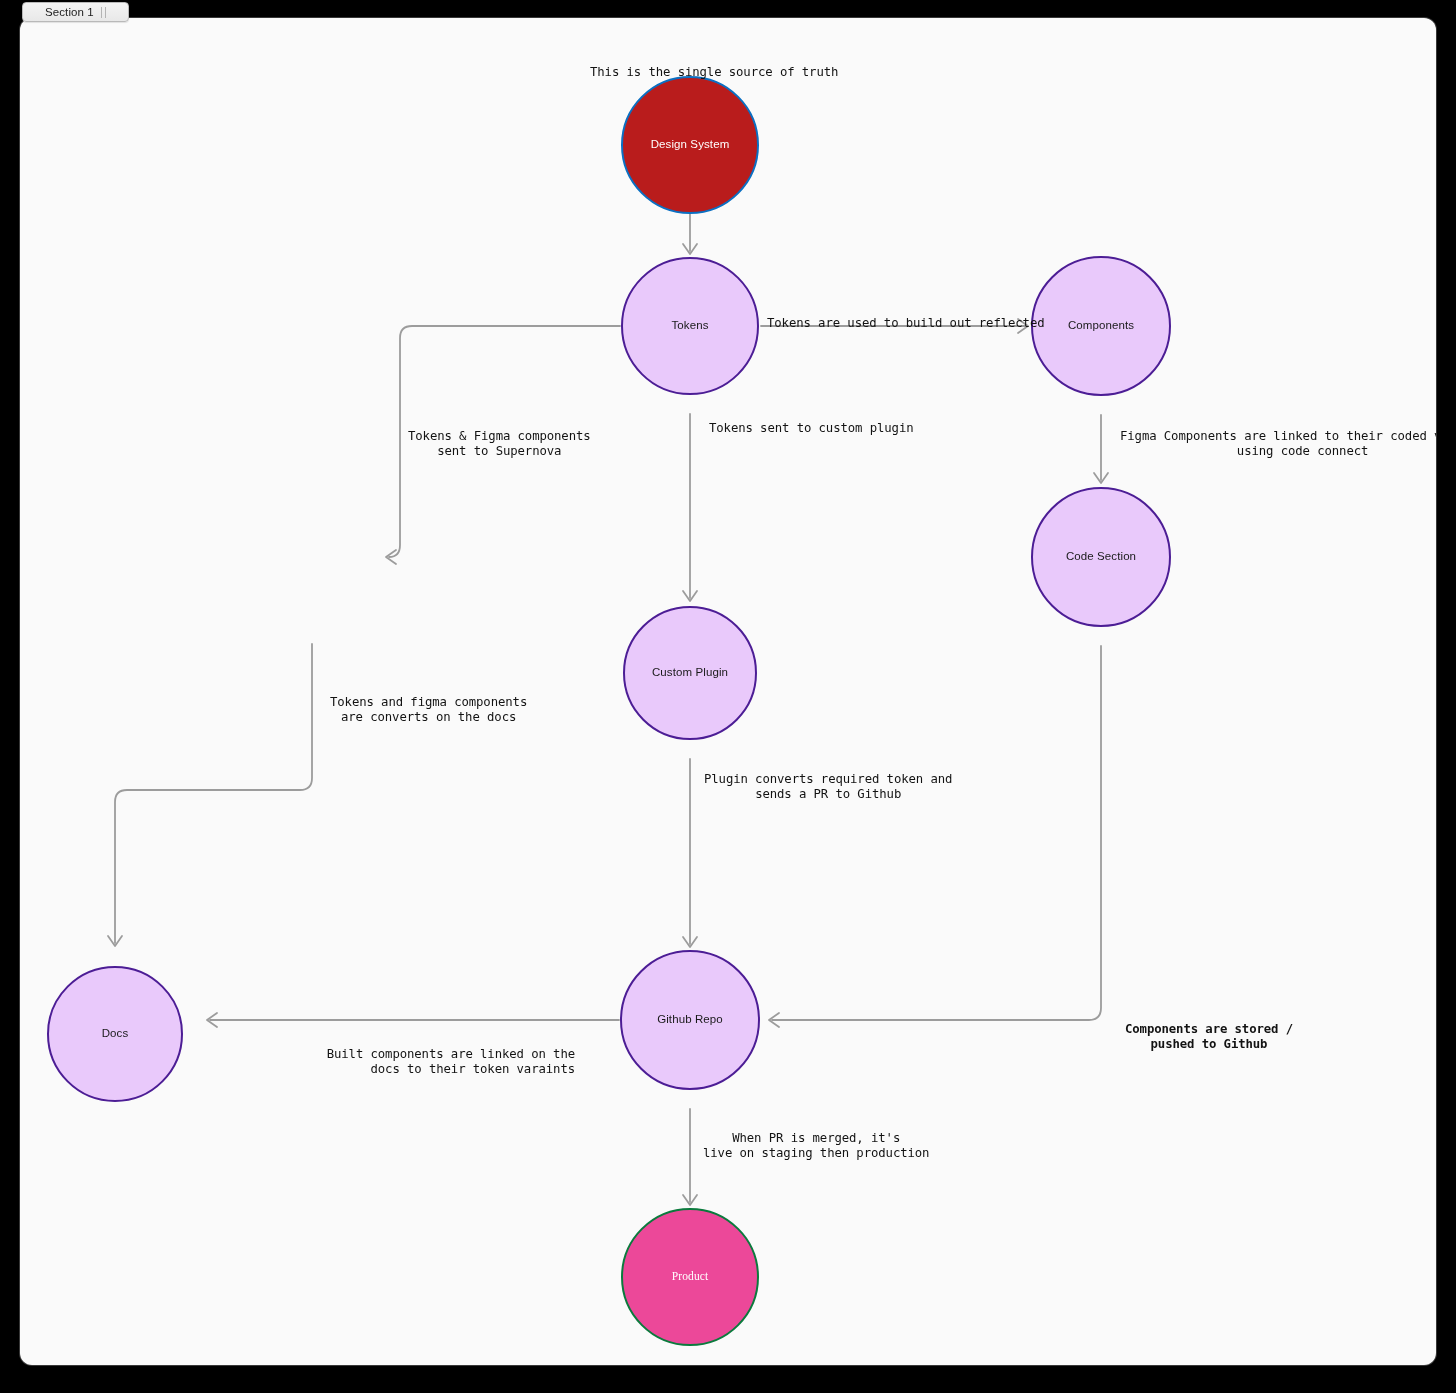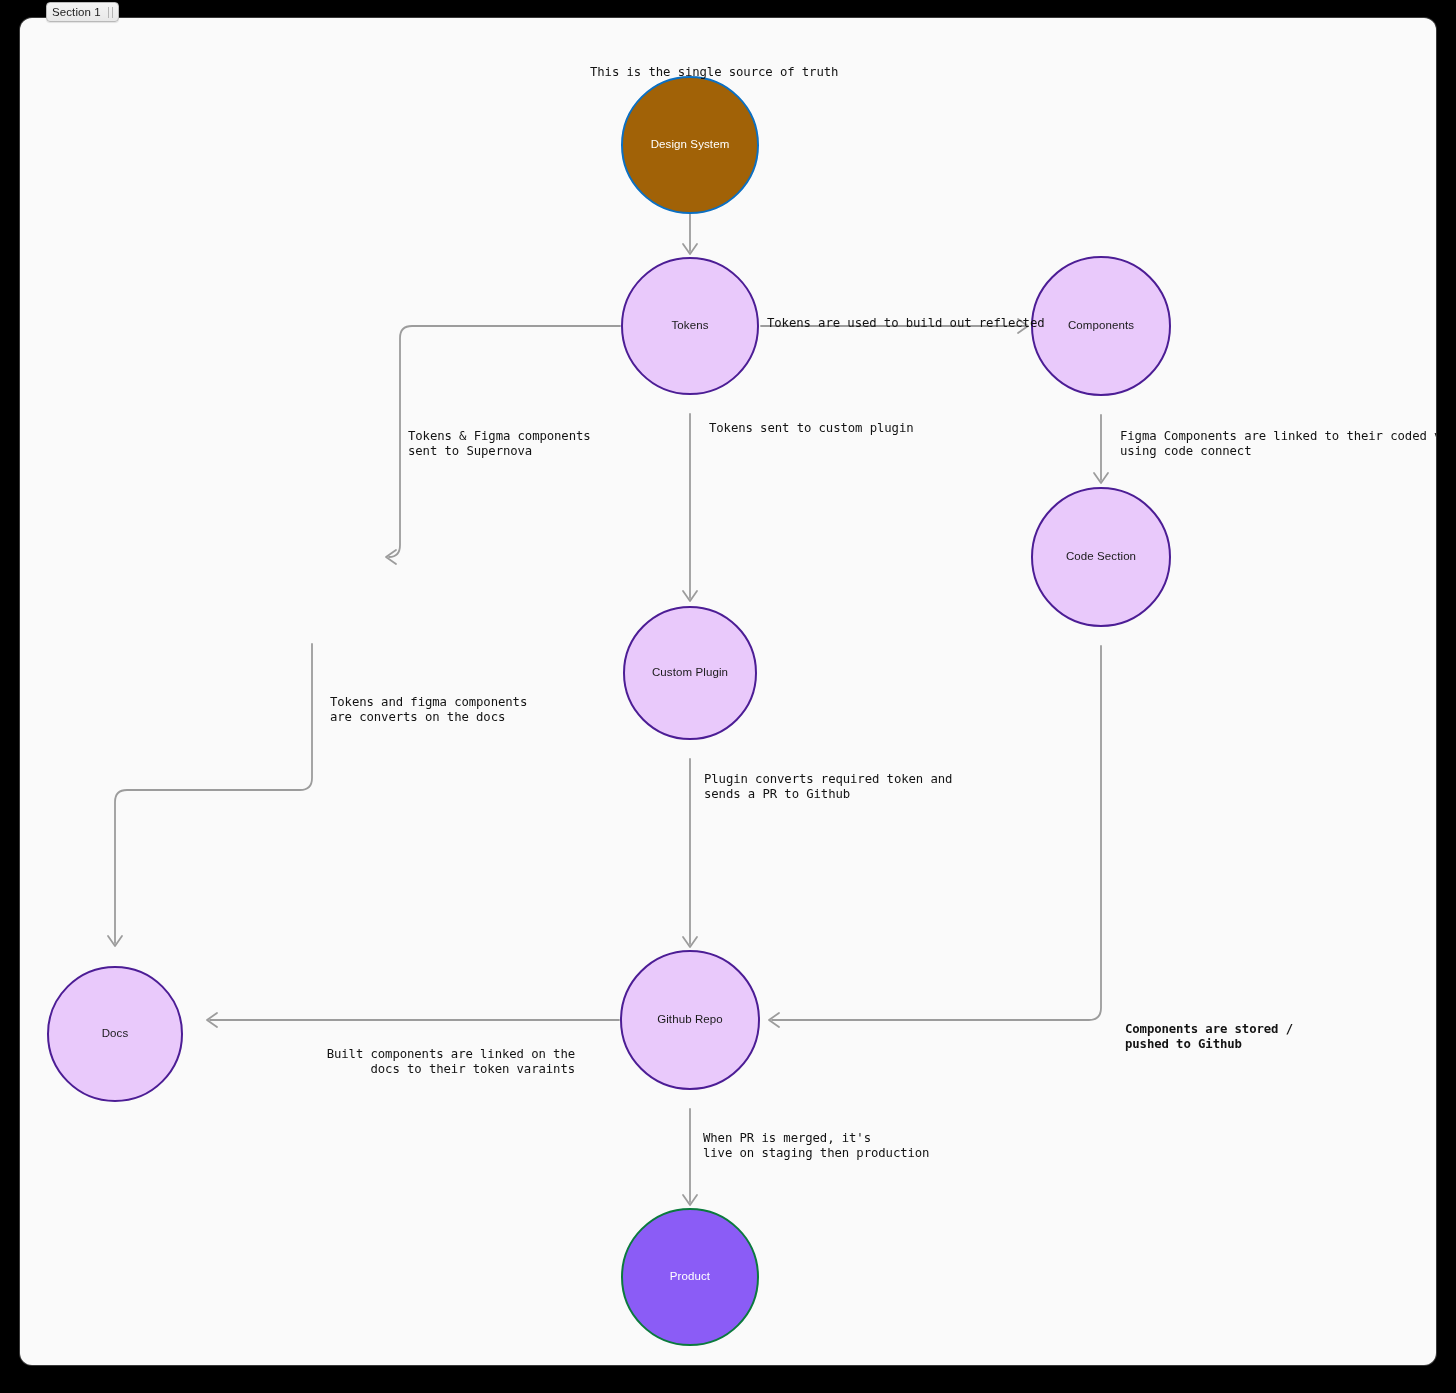--- a/index.html
+++ b/index.html
@@ -30,32 +30,31 @@
     border-radius: 12px;
     box-shadow: 0 0 0 1px rgba(255,255,255,0.22);
     overflow: hidden;
   }
   
   #section-tab {
     position: absolute;
     left: 22px;
     top: 2px;
     height: 18px;
-    padding: 0 5px;
+    padding: 0 22px;
     display: flex;
     align-items: center;
     background: linear-gradient(#f4f4f4, #e8e8e8);
     border: 1px solid #b9b9b9;
     border-radius: 4px;
     font-size: 11.5px;
     color: #1d1d1d;
     letter-spacing: 0.1px;
     z-index: 40;
     box-shadow: 0 1px 1px rgba(0,0,0,0.10);
-    margin-left: 24px;
   }
   #section-tab .tab-handle {
     display: inline-block;
     width: 3px;
     height: 11px;
     margin-left: 7px;
     border-left: 1px solid #b4b4b4;
     border-right: 1px solid #b4b4b4;
   }
   
@@ -82,39 +81,41 @@
     text-align: center;
     letter-spacing: 0.1px;
     pointer-events: none;
   }
   .node.purple {
     background: #e9c9fb;
     border: 2px solid #4c1d95;
   }
   .node.purple .node-label { color: #1a1a1a; }
   .node.blue {
-    background: #a16207;
+    background: #b91c1c;
     border: 2px solid #0b6fc2;
   }
   .node.blue .node-label { color: #ffffff; }
   .node.green {
-    background: #8b5cf6;
+    background: #ec4899;
     border: 2px solid #0b7a3d;
+    font-family: Liberation Serif, serif;
   }
   .node.green .node-label { color: #ffffff; }
   
   .annot {
     position: absolute;
     font-family: "DejaVu Sans Mono", "Liberation Mono", monospace;
     font-size: 12.3px;
     line-height: 1.18;
     color: #131313;
     white-space: pre;
     z-index: 30;
     letter-spacing: -0.1px;
+    text-align: center;
   }
   .annot.right { text-align: right; }
 </style>
 </head>
 <body>
 
 <div id="stage">
 
   <div id="frame">
 

